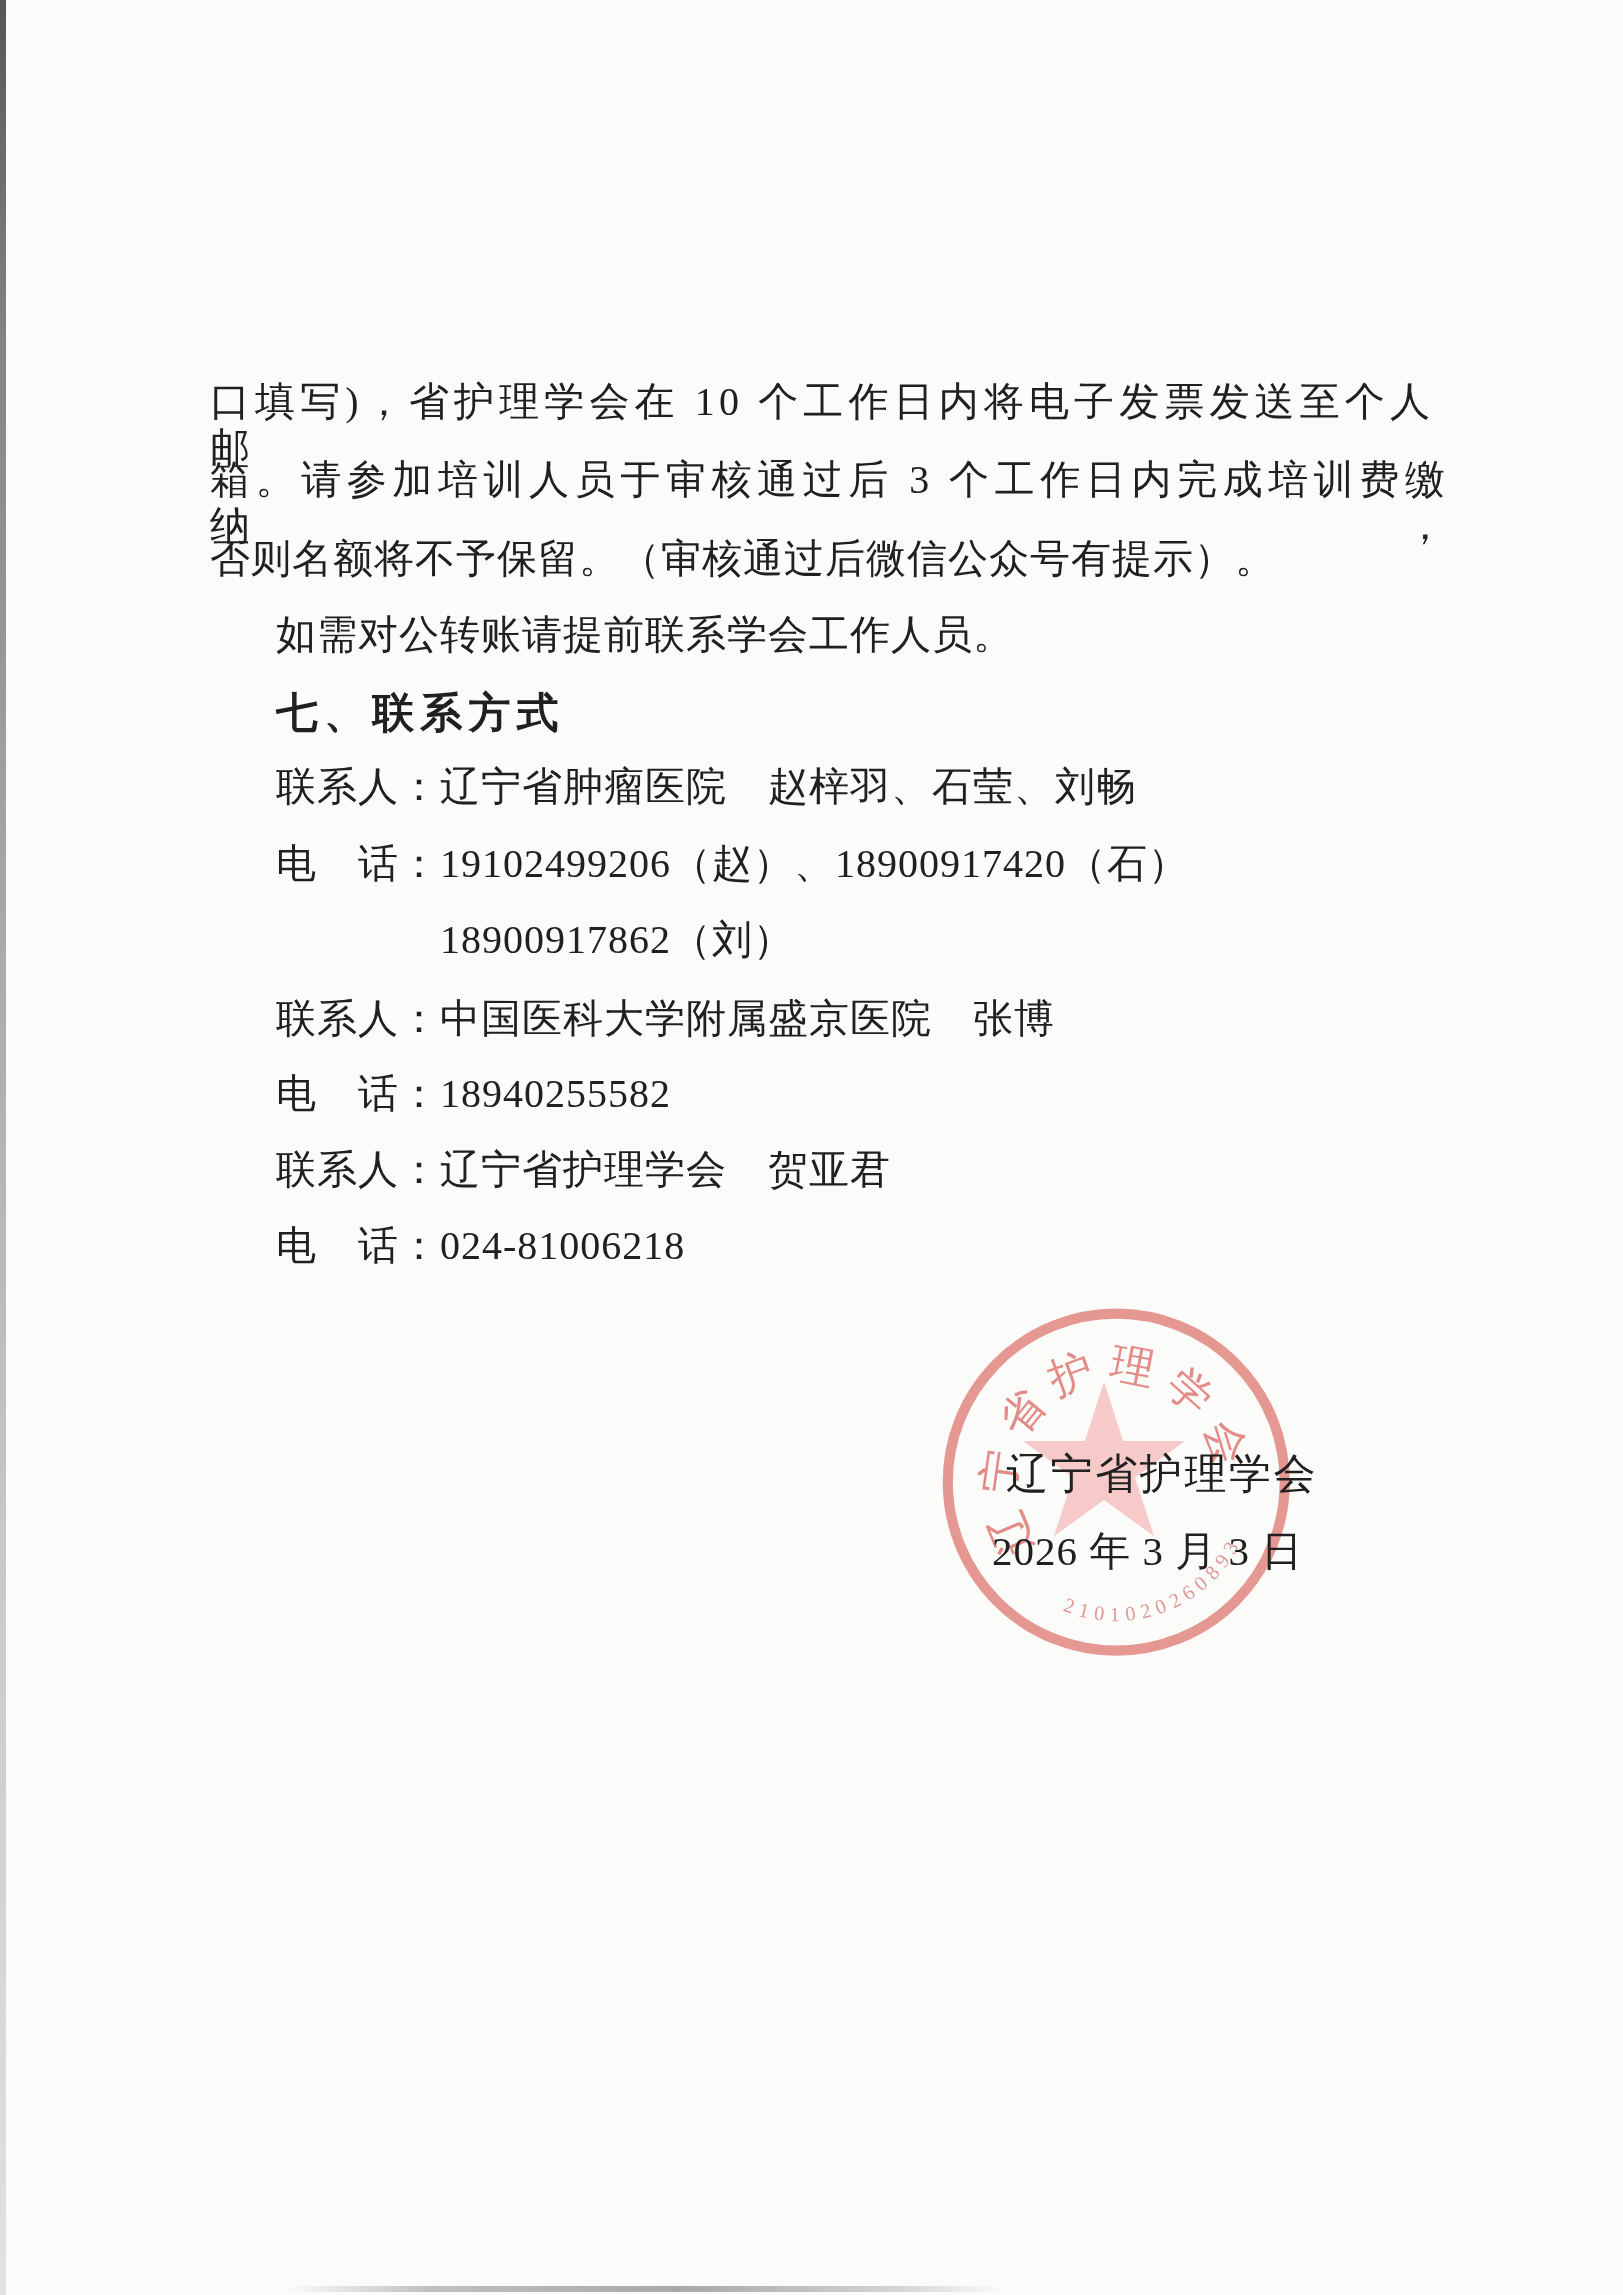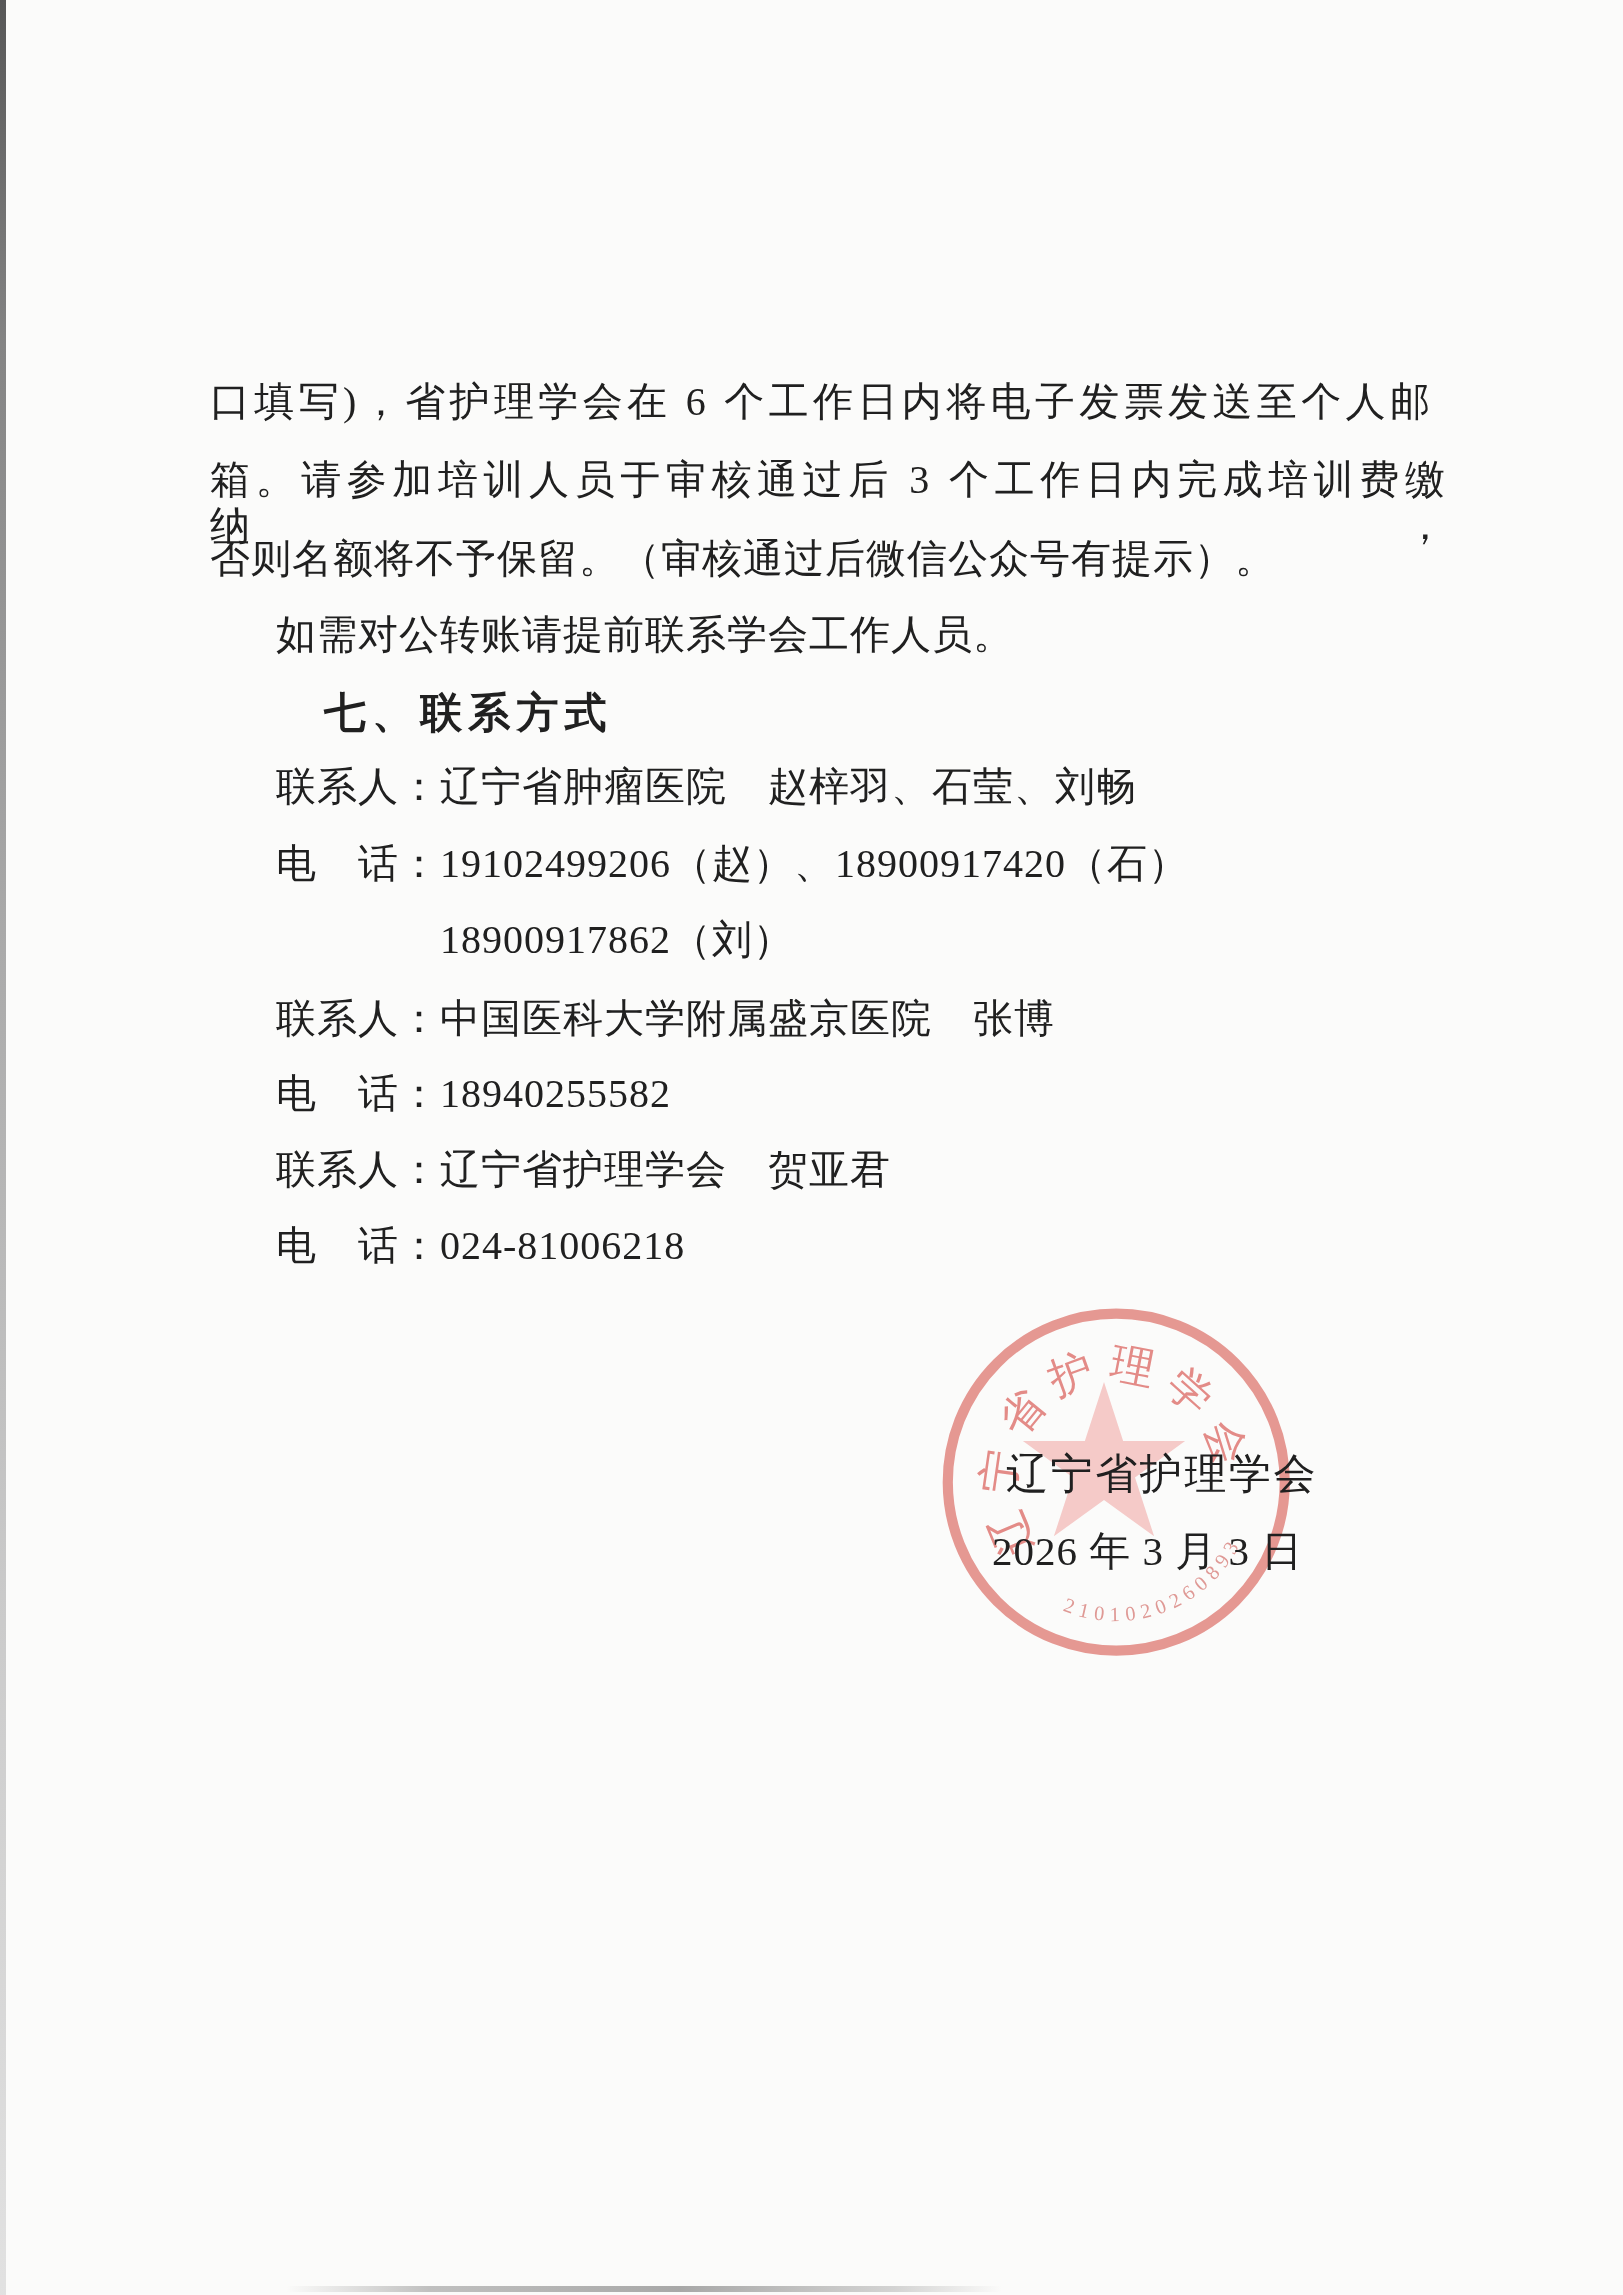--- a/index.html
+++ b/index.html
@@ -22,21 +22,20 @@
     letter-spacing:4.1px;
     text-align:justify;
     text-align-last:justify;
     white-space:normal;
   }
   .heading{
     font-family:"Liberation Sans","DejaVu Sans",sans-serif;
     font-weight:700;
     font-size:42px;
     letter-spacing:6.1px;
-    margin-left:48px;
   }
   .sig-org{font-size:42px;letter-spacing:2.6px;}
   .sig-date{font-size:41px;letter-spacing:1px;text-align:center;}
   .seal{
     position:absolute;
     left:910px;top:1288px;
     width:388px;height:373px;
     overflow:visible;
     opacity:0.93;
   }
@@ -77,21 +76,21 @@
       <path id="sealNum" d="M2069 3147 A272 272 0 0 0 2434 3006" fill="none"></path>
     </defs>
     <text class="seal-arc-text" fill="#e2837f">
       <textPath href="#sealArc" startOffset="50%" text-anchor="middle">辽宁省护理学会</textPath>
     </text>
     <text class="seal-serial" fill="#dd928e">
       <textPath href="#sealNum" startOffset="50%" text-anchor="middle">2101020260893</textPath>
     </text>
   </svg>
 
-  <div class="line para1" style="left:210px;top:379px;width:1224px">口填写)，省护理学会在 6 个工作日内将电子发票发送至个人邮</div>
+  <div class="line para1" style="left:210px;top:379px;width:1224px">口填写)，省护理学会在 10 个工作日内将电子发票发送至个人邮</div>
   <div class="line para1" style="left:210px;top:457px;width:1239px">箱。请参加培训人员于审核通过后 3 个工作日内完成培训费缴纳，</div>
   <div class="line" style="left:210px;top:536px">否则名额将不予保留。（审核通过后微信公众号有提示）。</div>
 
   <div class="line" style="left:276px;top:612px">如需对公转账请提前联系学会工作人员。</div>
 
   <div class="line heading" style="left:276px;top:689px">七、联系方式</div>
 
   <div class="line" style="left:276px;top:764px">联系人：辽宁省肿瘤医院　赵梓羽、石莹、刘畅</div>
   <div class="line" style="left:276px;top:841px">电　话：19102499206（赵）、18900917420（石）</div>
   <div class="line" style="left:440px;top:917px">18900917862（刘）</div>

